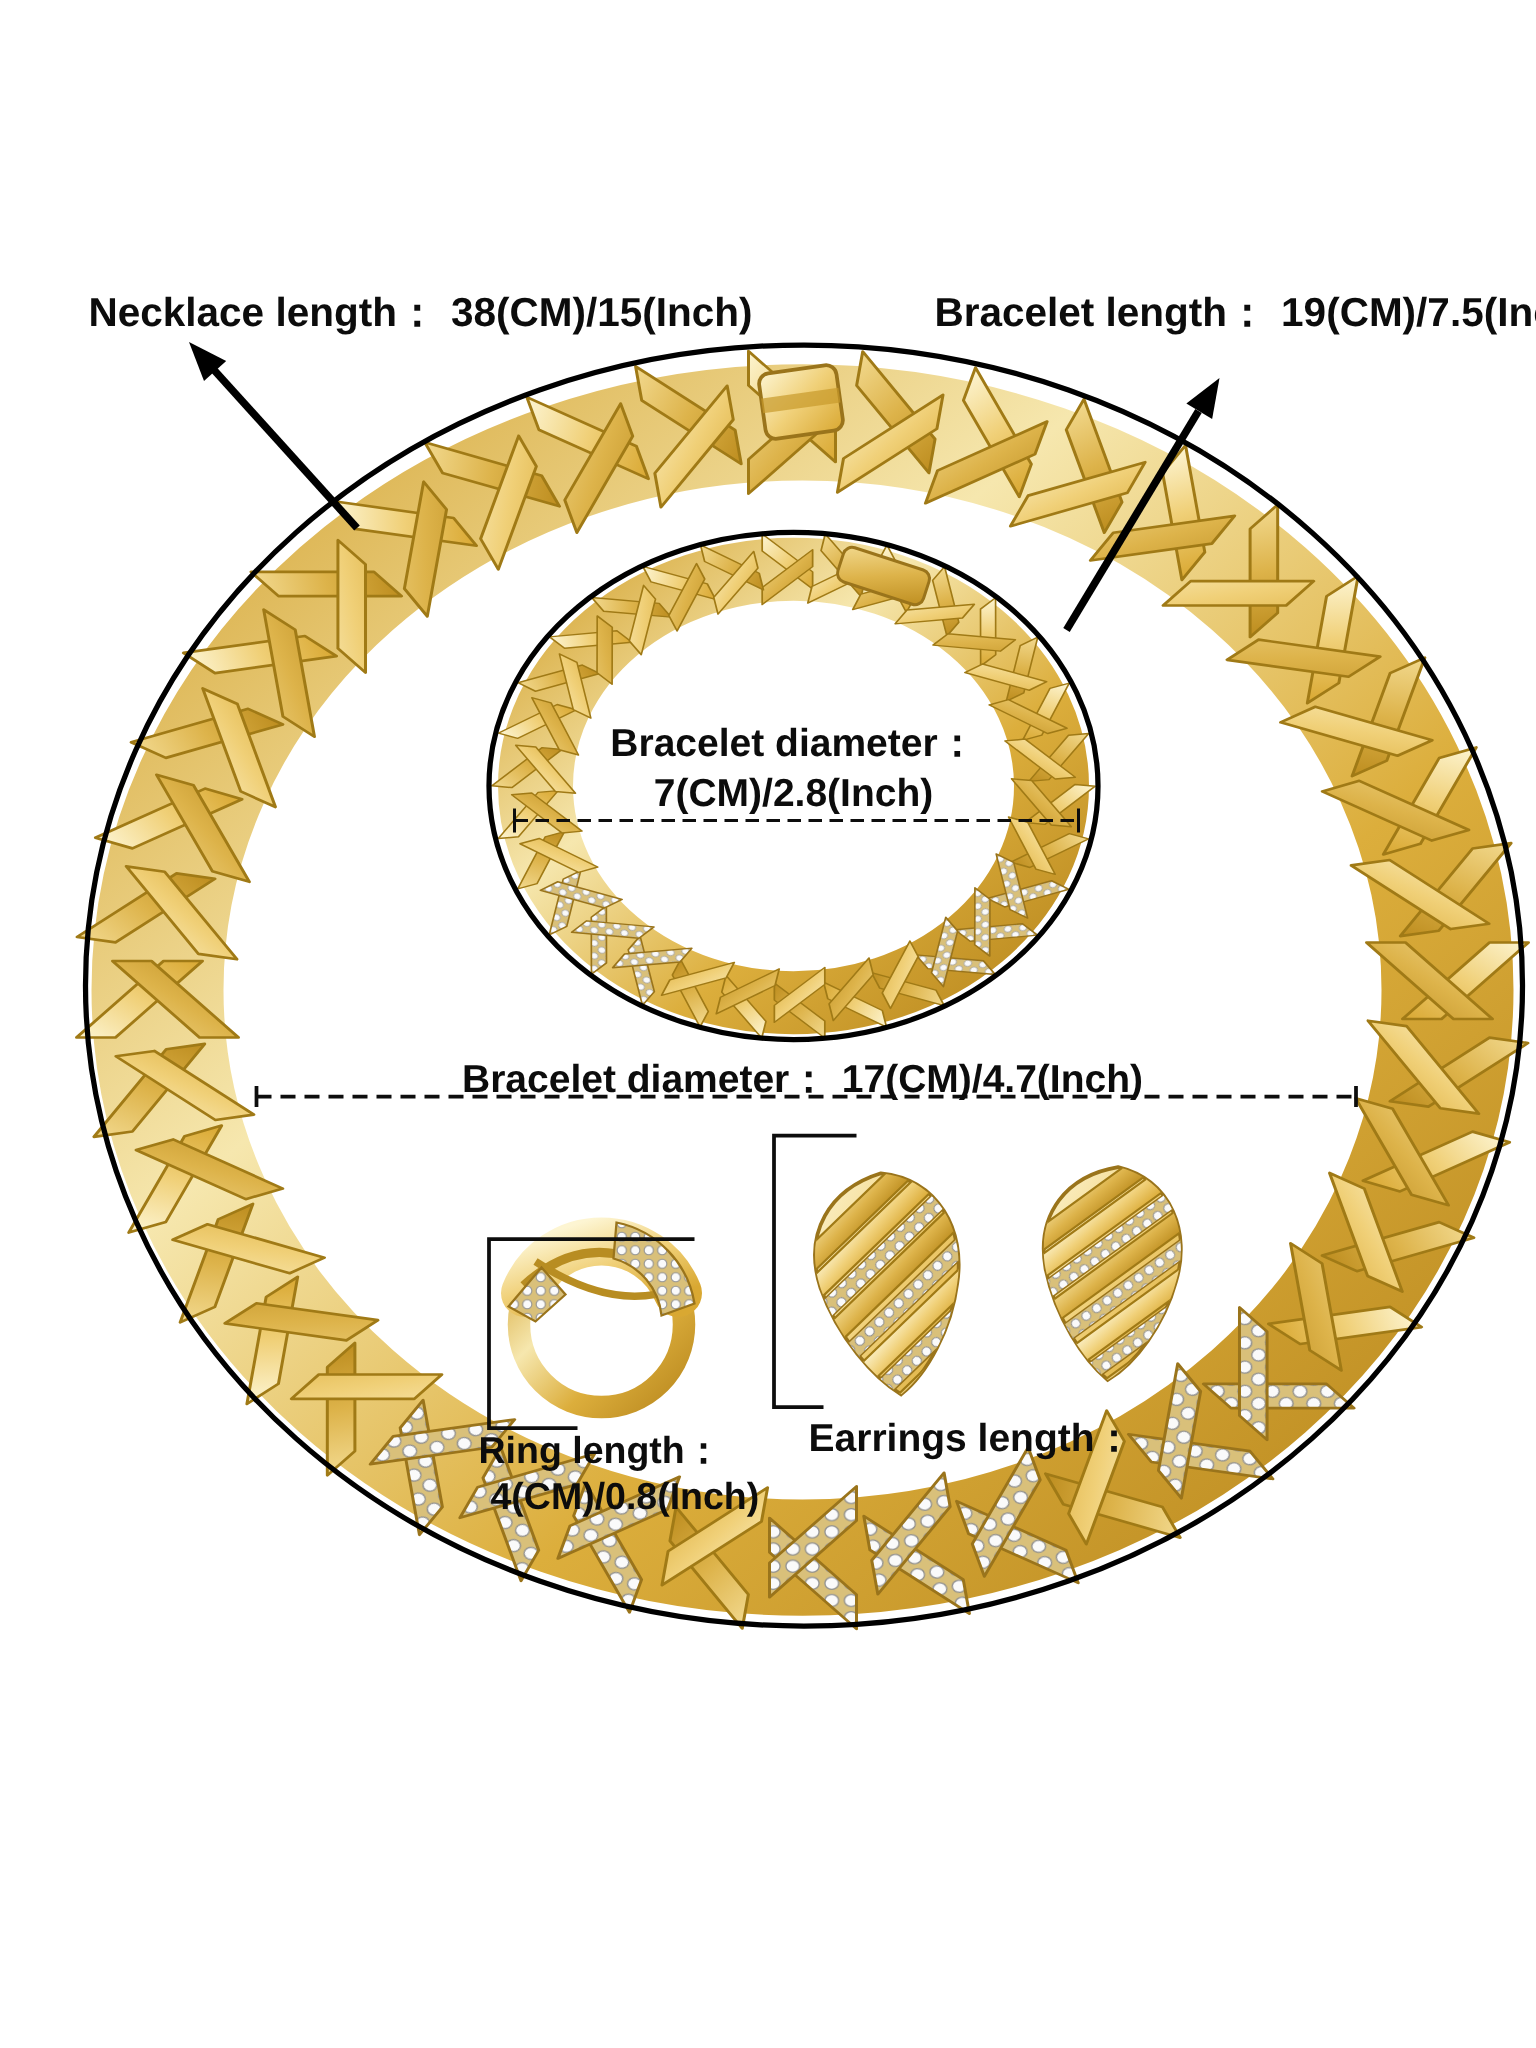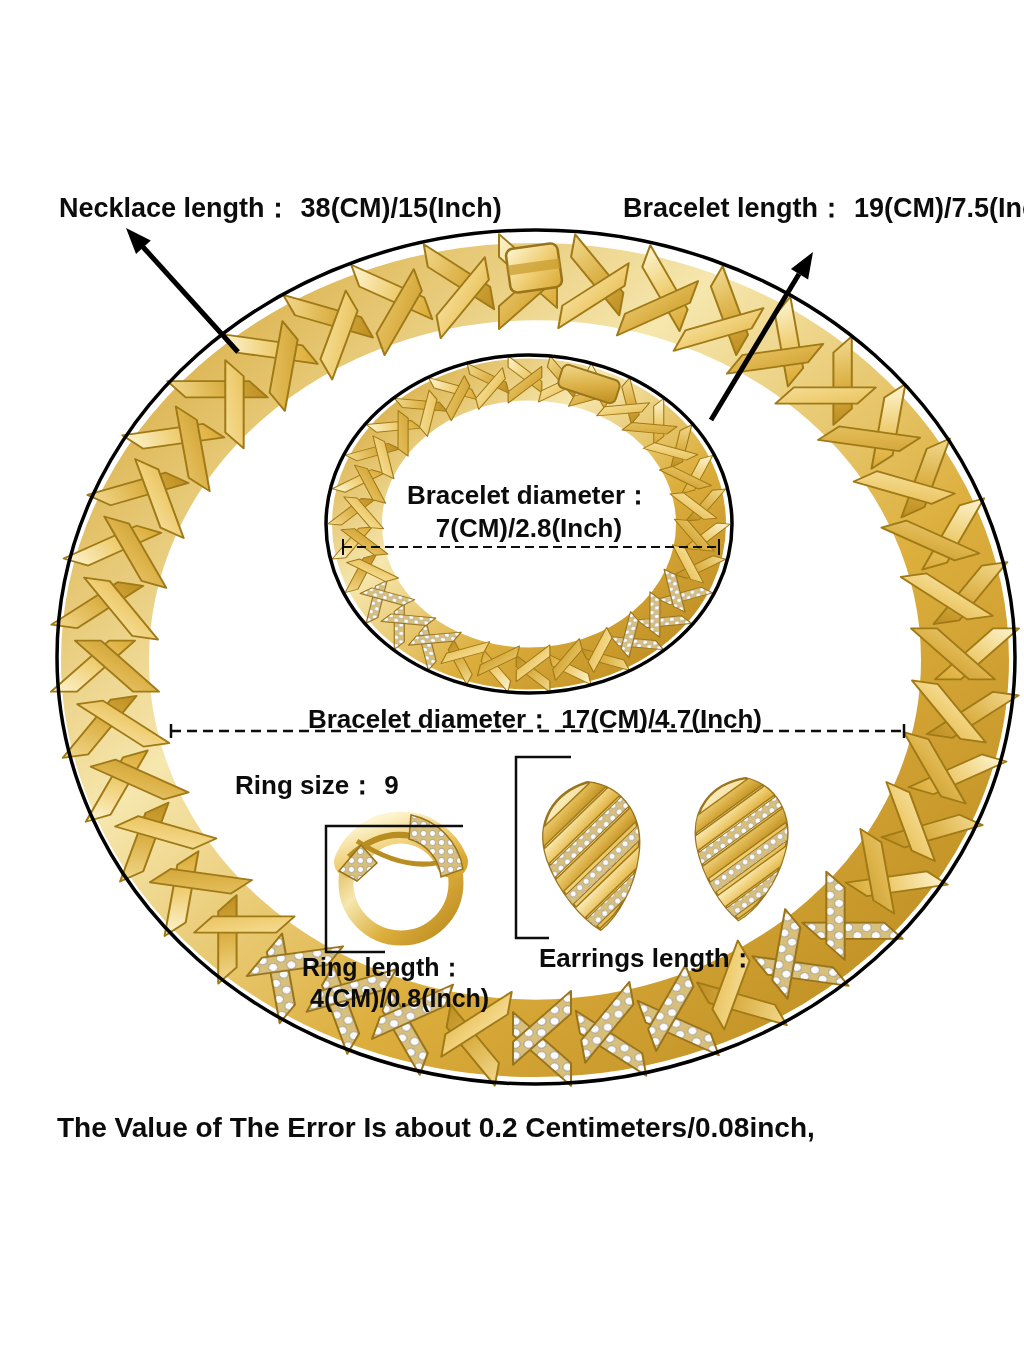--- a/index.html
+++ b/index.html
@@ -10,21 +10,21 @@
   .stage svg.art{position:absolute;left:0;top:0;}
   .lbl{
     position:absolute;font-weight:700;color:#0c0c0c;white-space:nowrap;z-index:5;
   }
   .lbl .v{margin-left:9px;}
   #lbl-necklace-length{left:36px;top:190px;font-size:27px;}
   #lbl-bracelet-length{left:600px;top:190px;font-size:27px;}
   #lbl-bracelet-diameter{left:506px;top:479px;transform:translateX(-50%);text-align:center;font-size:26px;line-height:33px;}
   #lbl-necklace-diameter{left:512px;top:702px;transform:translateX(-50%);font-size:26px;}
   #lbl-ring-size{left:212px;top:768px;font-size:26px;}
-  #lbl-ring-length{left:279px;top:952px;font-size:25px;line-height:31px;}
+  #lbl-ring-length{left:296px;top:952px;font-size:25px;line-height:31px;}
   #lbl-ring-length .line2{padding-left:8px;}
   #lbl-earrings-length{left:516px;top:942px;font-size:26px;line-height:33px;text-align:right;}
   #lbl-earrings-length .line2{padding-left:18px;}
   #footer-text{left:34px;top:1110px;font-size:28px;line-height:36px;}
 </style>
 </head>
 <body>
 
 <div class="stage">
 
@@ -229,30 +229,26 @@
 
   <div class="lbl" id="lbl-bracelet-diameter">
     <div>Bracelet diameter：</div>
     <div>7(CM)/2.8(Inch)</div>
   </div>
 
   <div class="lbl" id="lbl-necklace-diameter">
     <span>Bracelet diameter：</span><span class="v">17(CM)/4.7(Inch)</span>
   </div>
 
-  <div class="lbl" id="lbl-ring-size">
-    <span>Ring size：</span><span class="v">9</span>
-  </div>
 
   <div class="lbl" id="lbl-ring-length">
     <div>Ring length：</div>
     <div class="line2">4(CM)/0.8(Inch)</div>
   </div>
 
   <div class="lbl" id="lbl-earrings-length">
     <div>Earrings length：</div>
   </div>
 
   <div class="lbl" id="footer-text">
-    <div>The Value of The Error Is about 0.2 Centimeters/0.08inch,</div>
   </div>
 
 </div>
 
 </body></html>

